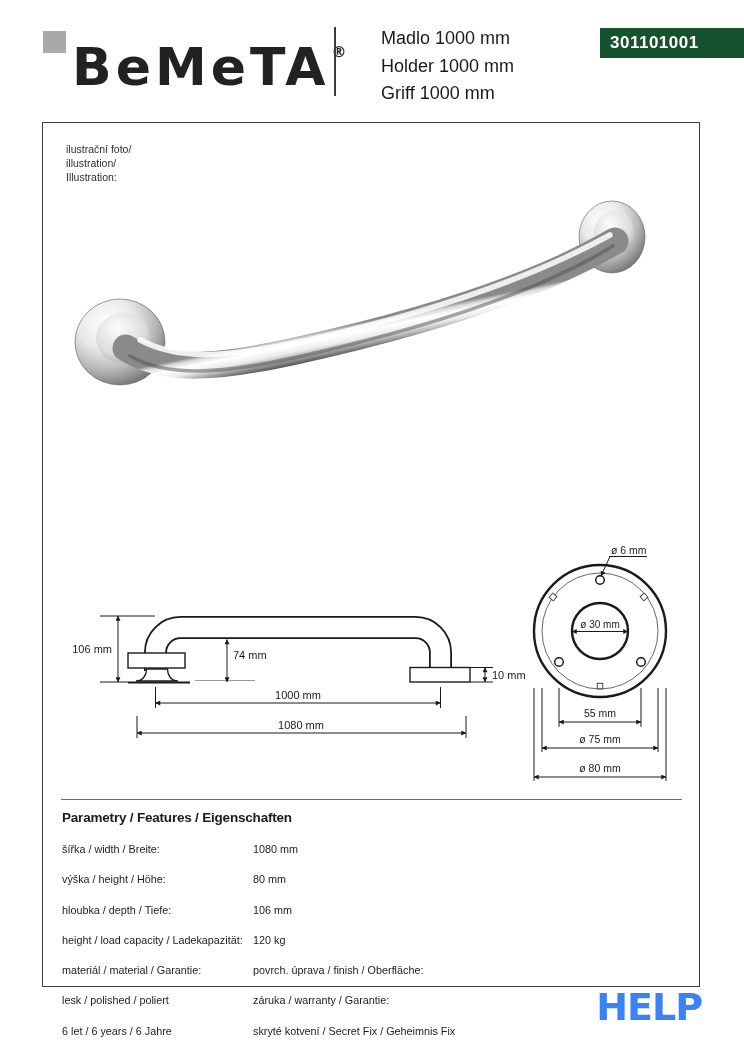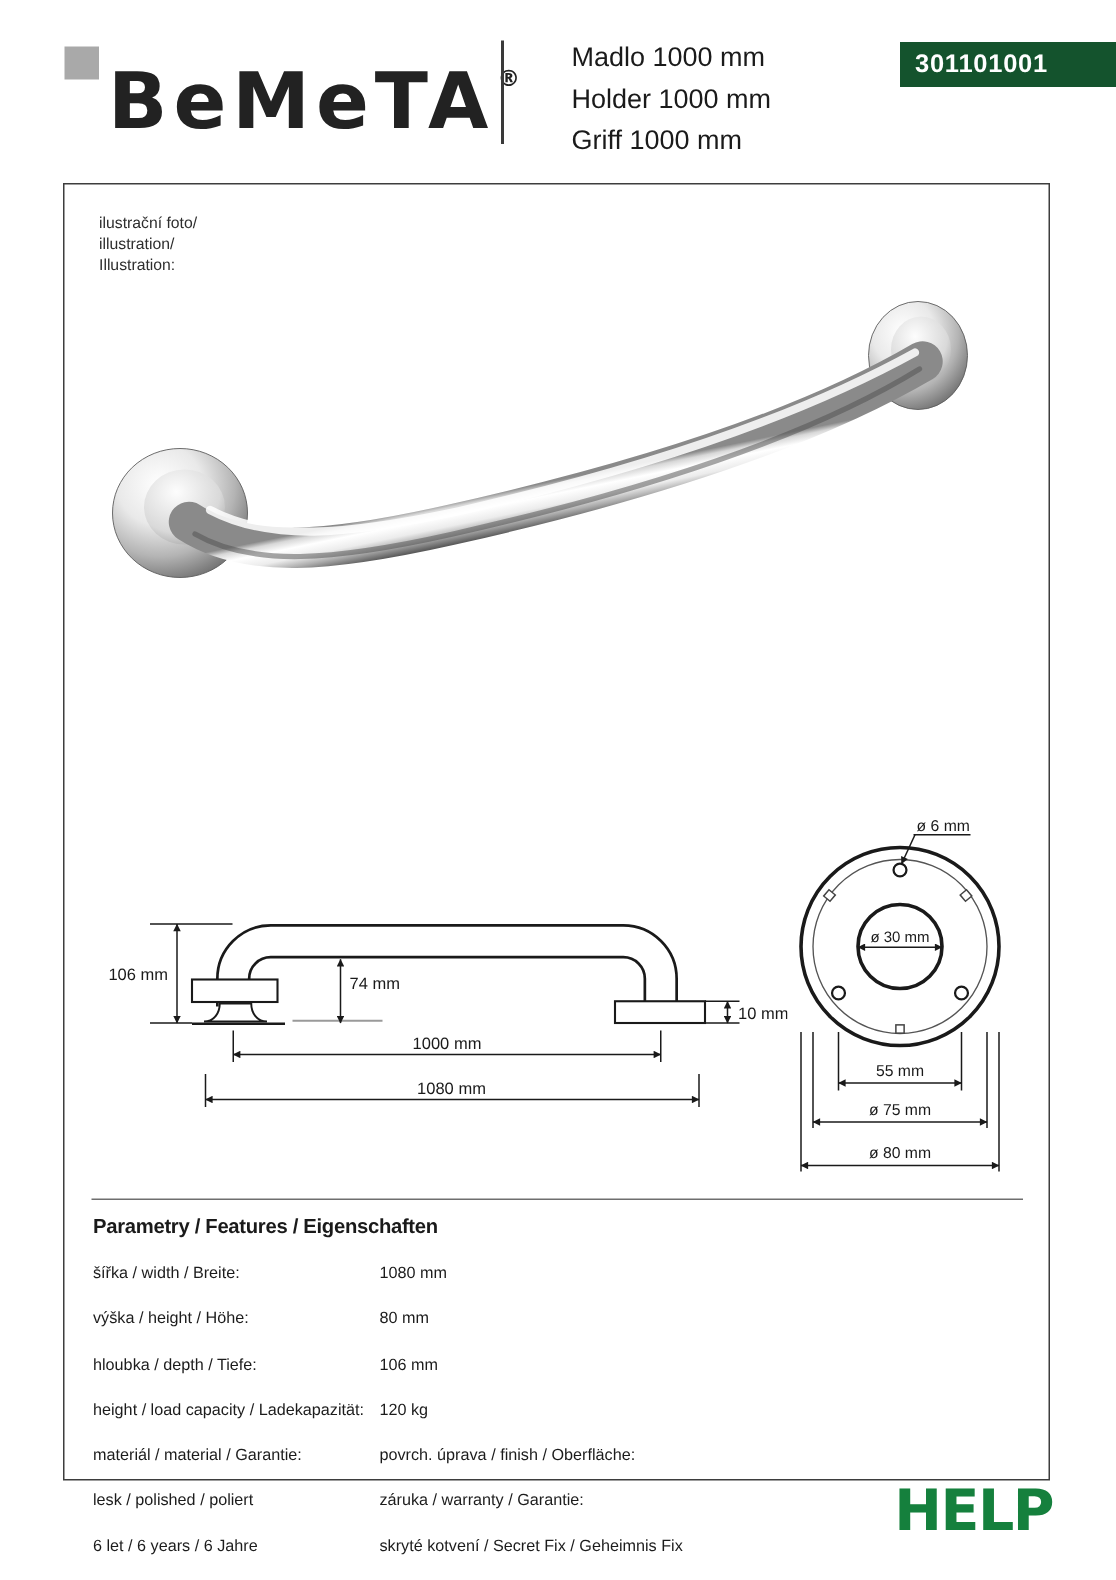--- a/index.html
+++ b/index.html
@@ -27,21 +27,21 @@
   .photo-svg { position:absolute; left:70px; top:185px; }
   .sideview-svg { position:absolute; left:55px; top:595px; }
   .flange-svg { position:absolute; left:525px; top:538px; }
   .section-divider { position:absolute; left:61px; top:799px; width:621px; height:1px; background:#6e6e6e; }
   
   .params-heading { position:absolute; left:62px; top:810px; font-size:13.5px; font-weight:bold; letter-spacing:-0.2px; }
   .params-rows { position:absolute; left:62px; top:842px; width:600px; display:grid; grid-template-columns:191px 1fr; row-gap:16px; font-size:10.8px; line-height:14.3px; color:#1c1c1c; }
   .params-rows .lbl { white-space:nowrap; }
   .params-rows .val { white-space:nowrap; }
   
-  .help-label { position:absolute; right:42px; top:985px; font-size:38px; font-weight:800; letter-spacing:-1px; color:#15803d; font-family:"DejaVu Sans","Liberation Sans",sans-serif; }
+  .help-label { position:absolute; right:42px; top:985px; font-size:38px; font-weight:800; letter-spacing:-1px; color:#3b82f6; font-family:"DejaVu Sans","Liberation Sans",sans-serif; }
   
   svg text { font-family:"Liberation Sans", sans-serif; fill:#1a1a1a; }
 </style>
 </head>
 <body>
 
 <div class="page">
 
   <div class="logo-square"></div>
   <div class="logo-text"><span>BeMeTA</span><sup>®</sup></div>

